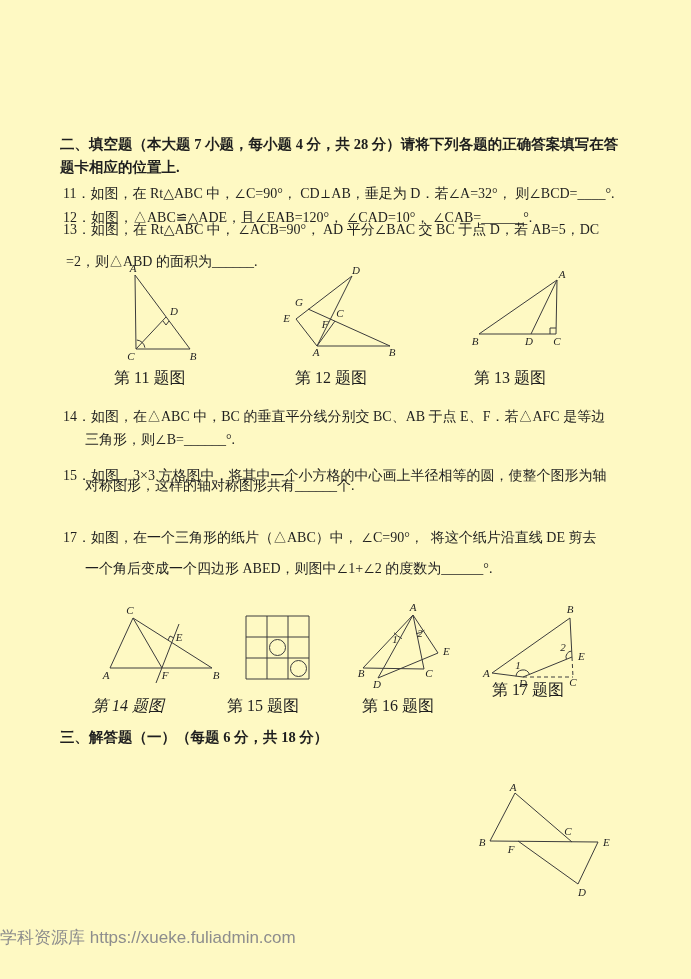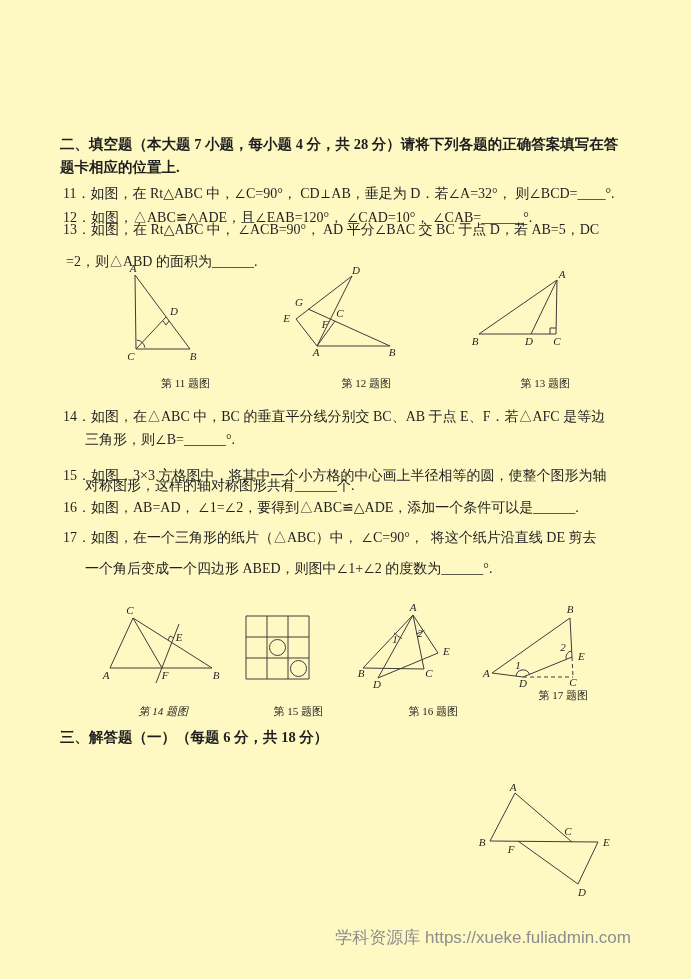--- a/index.html
+++ b/index.html
@@ -3,26 +3,26 @@
 <meta charset="utf-8">
 <style>
   html,body { margin:0; padding:0; background:#e8e8e8; }
   .page {
     position:relative; width:691px; height:979px; margin:0 auto;
     background:#fef9c3; overflow:hidden;
     font-family:"Liberation Serif", serif; color:#1f1f1f;
   }
   .ln { position:absolute; font-size:14px; line-height:19px; white-space:pre; }
   .bold { font-weight:bold; font-size:14.5px; }
-  .cap { position:absolute; width:96px; text-align:right; font-size:11px; white-space:pre;margin-top:8px; }
+  .cap { position:absolute; width:96px; text-align:left; font-size:16px; white-space:pre; }
   .fig { position:absolute; }
   .fig svg { width:100%; height:100%; display:block; overflow:visible; }
   svg text { font-family:"Liberation Serif", serif; font-style:italic; font-size:11px; fill:#262626; }
   .footer {
-    position:absolute; left:0; width:631px; text-align:right;
+    position:absolute; left:0; width:631px; text-align:left;
     font-family:"Liberation Sans", sans-serif; font-size:17px;
   }
 </style>
 </head>
 <body>
 
 <div class="page">
 
   <div class="ln bold" style="left:60px; top:135px;">二、填空题（本大题 7 小题，每小题 4 分，共 28 分）请将下列各题的正确答案填写在答</div>
   <div class="ln bold" style="left:60px; top:158px;">题卡相应的位置上.</div>
@@ -80,21 +80,20 @@
     </div>
 
   <div class="cap" style="left:114px; top:368px;">第 11 题图</div>
   <div class="cap" style="left:295px; top:368px;">第 12 题图</div>
   <div class="cap" style="left:474px; top:368px;">第 13 题图</div>
 
   <div class="ln" style="left:63px; top:407px;">14．如图，在△ABC 中，BC 的垂直平分线分别交 BC、AB 于点 E、F．若△AFC 是等边</div>
   <div class="ln" style="left:85px; top:430px;">三角形，则∠B=______°.</div>
   <div class="ln" style="left:63px; top:454px;margin-top:12px;">15．如图，3×3 方格图中，将其中一个小方格的中心画上半径相等的圆，使整个图形为轴</div>
   <div class="ln" style="left:85px; top:476px;">对称图形，这样的轴对称图形共有______个.</div>
-  <div class="ln" style="left:63px; top:498px;">16．如图，AB=AD， ∠1=∠2，要得到△ABC≌△ADE，添加一个条件可以是______.</div>
   <div class="ln" style="left:63px; top:528px;">17．如图，在一个三角形的纸片（△ABC）中， ∠C=90°，  将这个纸片沿直线 DE 剪去</div>
   <div class="ln" style="left:85px; top:559px;">一个角后变成一个四边形 ABED，则图中∠1+∠2 的度数为______°.</div>
 
   <div class="fig" style="left:90px; top:603px; width:140px; height:88px;">
       <svg viewBox="0 0 140 88">
         <line x1="20" y1="65" x2="122" y2="65" stroke="#3c3c3c" stroke-width="1"></line>
         <line x1="20" y1="65" x2="43" y2="15" stroke="#3c3c3c" stroke-width="1"></line>
         <line x1="43" y1="15" x2="122" y2="65" stroke="#3c3c3c" stroke-width="1"></line>
         <line x1="43" y1="15" x2="72" y2="65" stroke="#3c3c3c" stroke-width="1"></line>
         <line x1="89" y1="21" x2="66" y2="80" stroke="#3c3c3c" stroke-width="1"></line>

